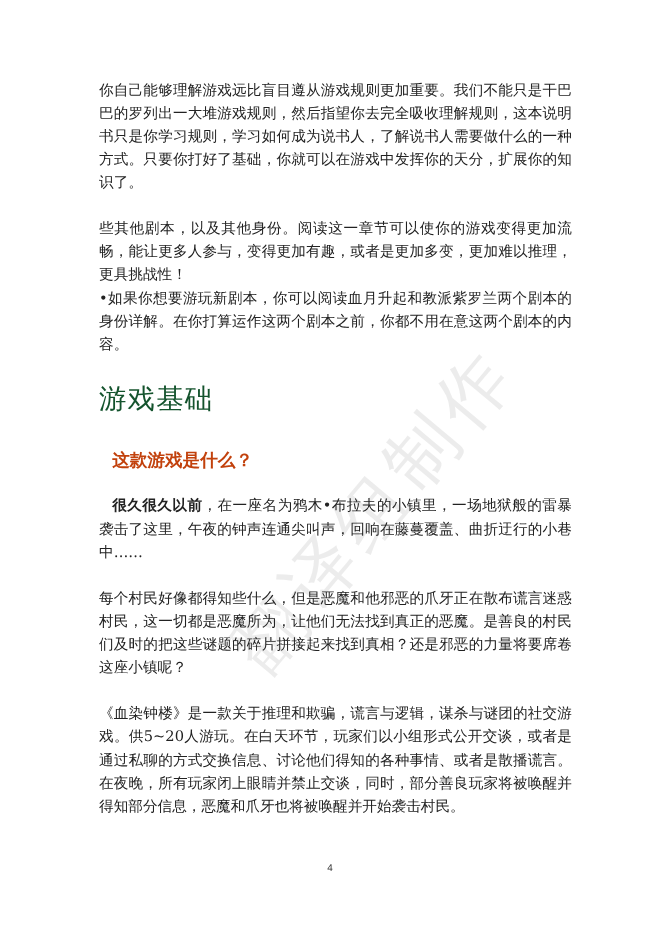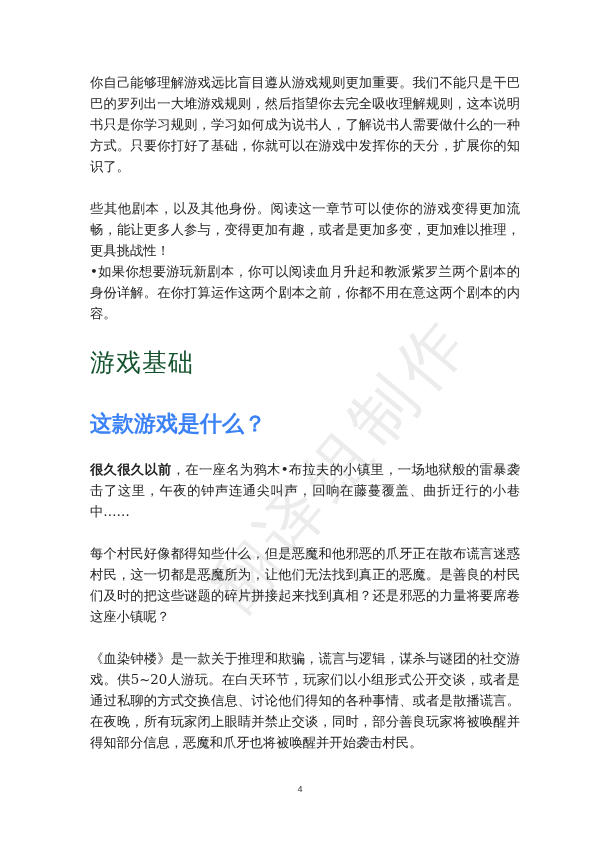--- a/index.html
+++ b/index.html
@@ -4,23 +4,23 @@
   <style>
     html, body { margin: 0; padding: 0; background: #ffffff; }
     body { width: 600px; height: 848px; position: relative; overflow: hidden;
            font-family: "DejaVu Serif", "Liberation Serif", serif; color: #222; }
     .page { position: absolute; left: 90px; top: 72px; width: 430px; }
     p { margin: 0; font-size: 13.3px; line-height: 21px; text-align: justify; }
     .para { margin-bottom: 21px; }
     .bullet-line { display: block; }
     h1 { margin: 22px 0 30px 0; color: #14532d; font-family: "DejaVu Sans", sans-serif;
          font-size: 25px; font-weight: normal; letter-spacing: 1px; }
-    h2 { margin: 0 0 20px 0; color: #3b82f6; font-family: "DejaVu Sans", sans-serif;
-         font-size: 22px; font-weight: bold; }
-    .bold { font-weight: bold; font-family: "DejaVu Sans", sans-serif; }
+    h2 { margin: 0 0 20px 12px; color: #c2410c; font-family: "DejaVu Sans", sans-serif;
+         font-size: 16px; font-weight: bold; }
+    .bold { font-weight: bold; font-family: "DejaVu Sans", sans-serif; margin-left: 12px; }
     .page-number { position: absolute; top: 784px; left: 0; width: 600px; text-align: center;
                    font-family: "Liberation Sans", sans-serif; font-size: 9px; color: #333; }
     .watermark { position: absolute; left: 160px; top: 420px; transform: rotate(-50deg);
                  font-family: "DejaVu Sans", sans-serif; font-size: 64px; color: rgba(200,200,200,0.35);
                  white-space: nowrap; pointer-events: none; letter-spacing: 8px; }
   </style>
 </head>
 <body>
 
 <div class="watermark">翻译组制作</div>

